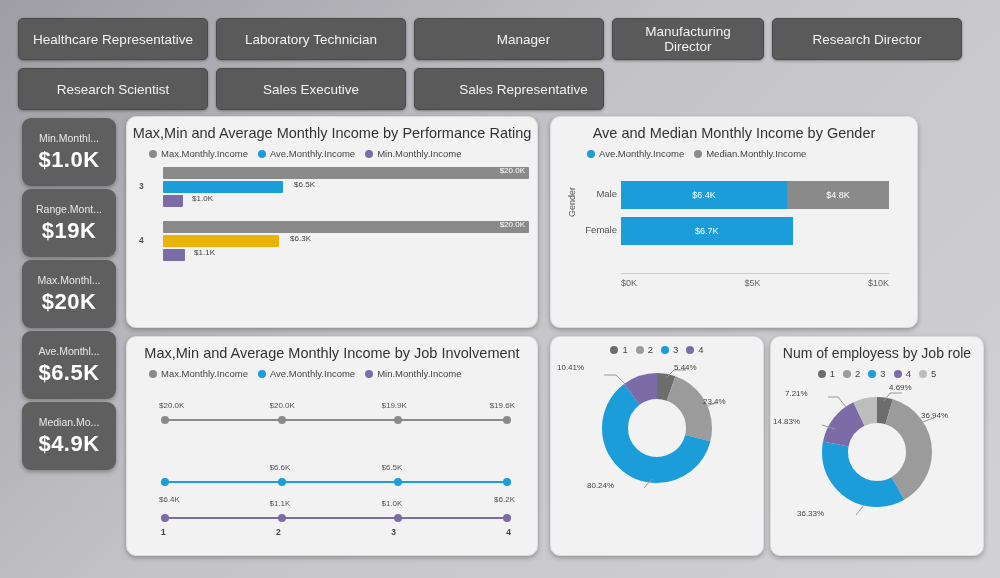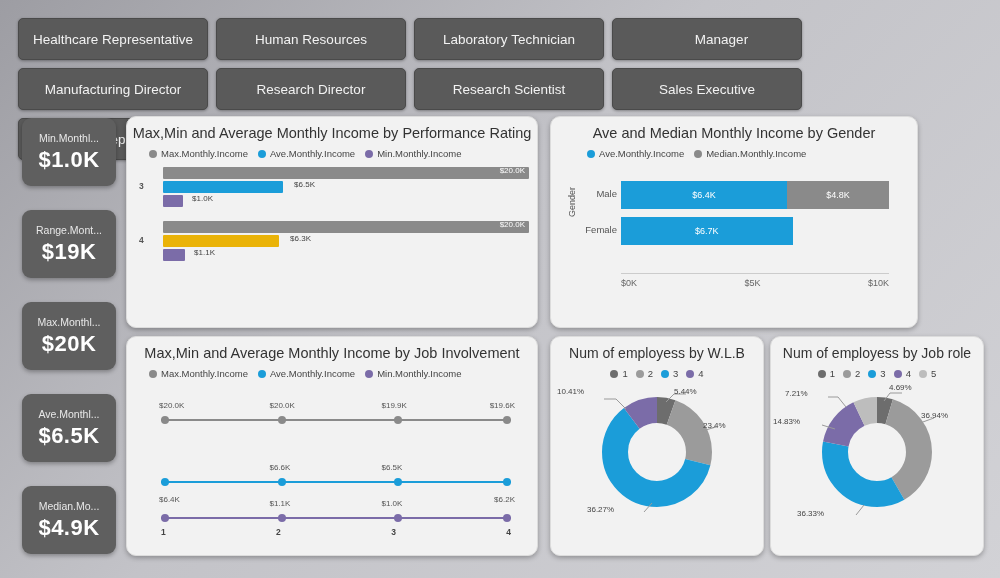--- a/index.html
+++ b/index.html
@@ -27,26 +27,26 @@
     display:flex; align-items:center; justify-content:center;
     box-shadow:0 1px 3px rgba(0,0,0,.35);
     border:1px solid #4a4a4a;
     padding:0 10px;
     text-align:center;
   }
   .fb0 { width:190px; }
   .fb1 { width:190px; }
   .fb2 { width:190px; }
   .fb3 { width:190px;padding-left:39px; }
-  .fb4 { width:190px; }
+  .fb4 { width:152px; }
   
   .kpis {
     position:absolute; left:22px; top:118px;
     width:94px;
-    display:flex; flex-direction:column; gap:24px;
+    display:flex; flex-direction:column; gap:3px;
   }
   .kpi {
     width:94px; height:68px;
     border-radius:9px;
     background:#5f5f5f;
     color:#fff;
     box-shadow:0 2px 4px rgba(0,0,0,.3);
     display:flex; flex-direction:column; align-items:center; justify-content:center;
     padding-top:2px;
   }
@@ -134,23 +134,20 @@
 </style>
 </head>
 <body>
 
 <div id="app">
 
   <div class="filters">
     <div class="filter-btn fb0">
         <span>Healthcare Representative</span>
       </div>
-    <div class="filter-btn fb1">
-        <span>Human Resources</span>
-      </div>
     <div class="filter-btn fb2">
         <span>Laboratory Technician</span>
       </div>
     <div class="filter-btn fb3">
         <span>Manager</span>
       </div>
     <div class="filter-btn fb4">
         <span>Manufacturing Director</span>
       </div>
     <div class="filter-btn fb0">
@@ -331,21 +328,20 @@
       <div class="p3-xaxis">
         <span>1</span>
         <span>2</span>
         <span>3</span>
         <span>4</span>
       </div>
     </div>
   </div>
 
   <div class="panel" id="p4">
-    <div class="panel-title">Num of employess by W.L.B</div>
     <div class="legend centered" style="gap:8px">
       <div class="legend-item">
         <span class="dot" style="background:#6d6d6d"></span>
         <span>1</span>
         </div>
       <div class="legend-item">
         <span class="dot" style="background:#9b9b9b"></span>
         <span>2</span>
         </div>
       <div class="legend-item">
@@ -368,21 +364,21 @@
           <circle r="42" fill="none" stroke="#7b6ca8" stroke-width="26" stroke-dasharray="27.47 236.4" stroke-dashoffset="-236.4" transform="rotate(-90)"></circle>
         </g>
 
         <path d="M84,17 L92,9 L104,9" stroke="#9a9a9a" fill="none" stroke-width="1"></path>
         <path d="M120,46 L134,42" stroke="#9a9a9a" fill="none" stroke-width="1"></path>
         <path d="M70,118 L62,127" stroke="#9a9a9a" fill="none" stroke-width="1"></path>
         <path d="M44,24 L34,14 L22,14" stroke="#9a9a9a" fill="none" stroke-width="1"></path>
       </svg>
       <div class="dlbl" style="left:123px;top:6px">5.44%</div>
       <div class="dlbl" style="left:152px;top:40px">23.4%</div>
-      <div class="dlbl" style="left:36px;top:124px">36.27%</div>
+      <div class="dlbl" style="left:36px;top:124px">80.24%</div>
       <div class="dlbl" style="left:6px;top:6px">10.41%</div>
     </div>
   </div>
 
   <div class="panel" id="p5">
     <div class="panel-title">Num of employess by Job role</div>
     <div class="legend centered" style="gap:8px">
       <div class="legend-item">
         <span class="dot" style="background:#6d6d6d"></span>
         <span>1</span>

